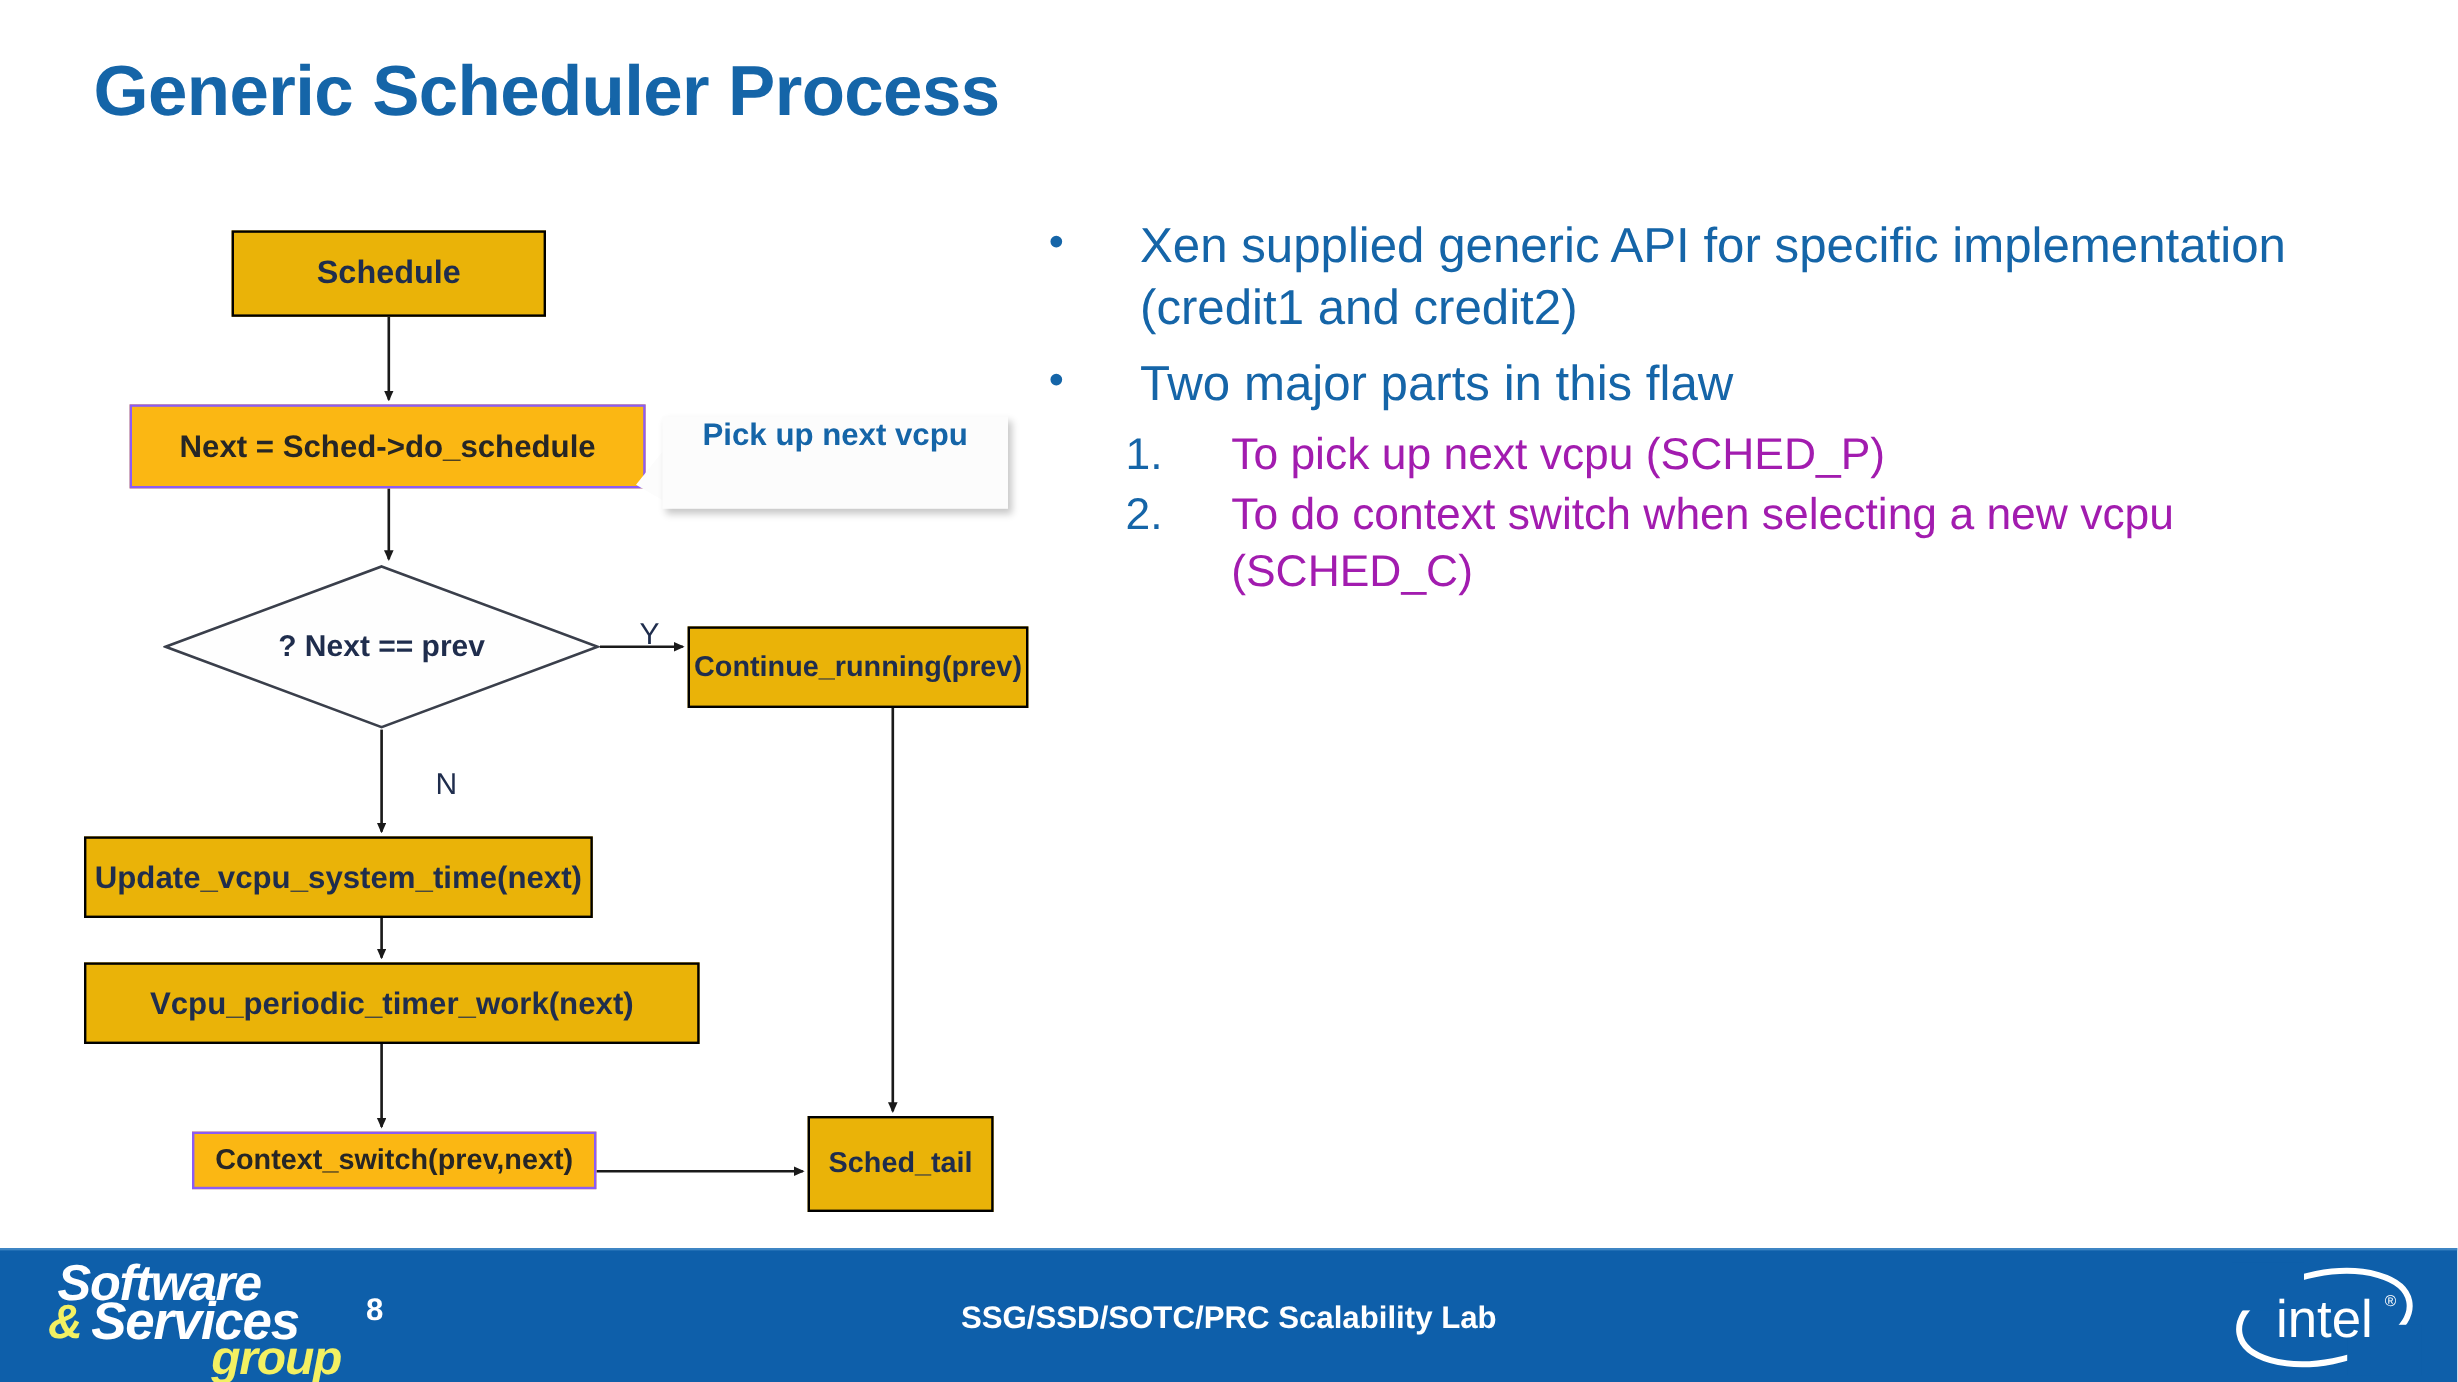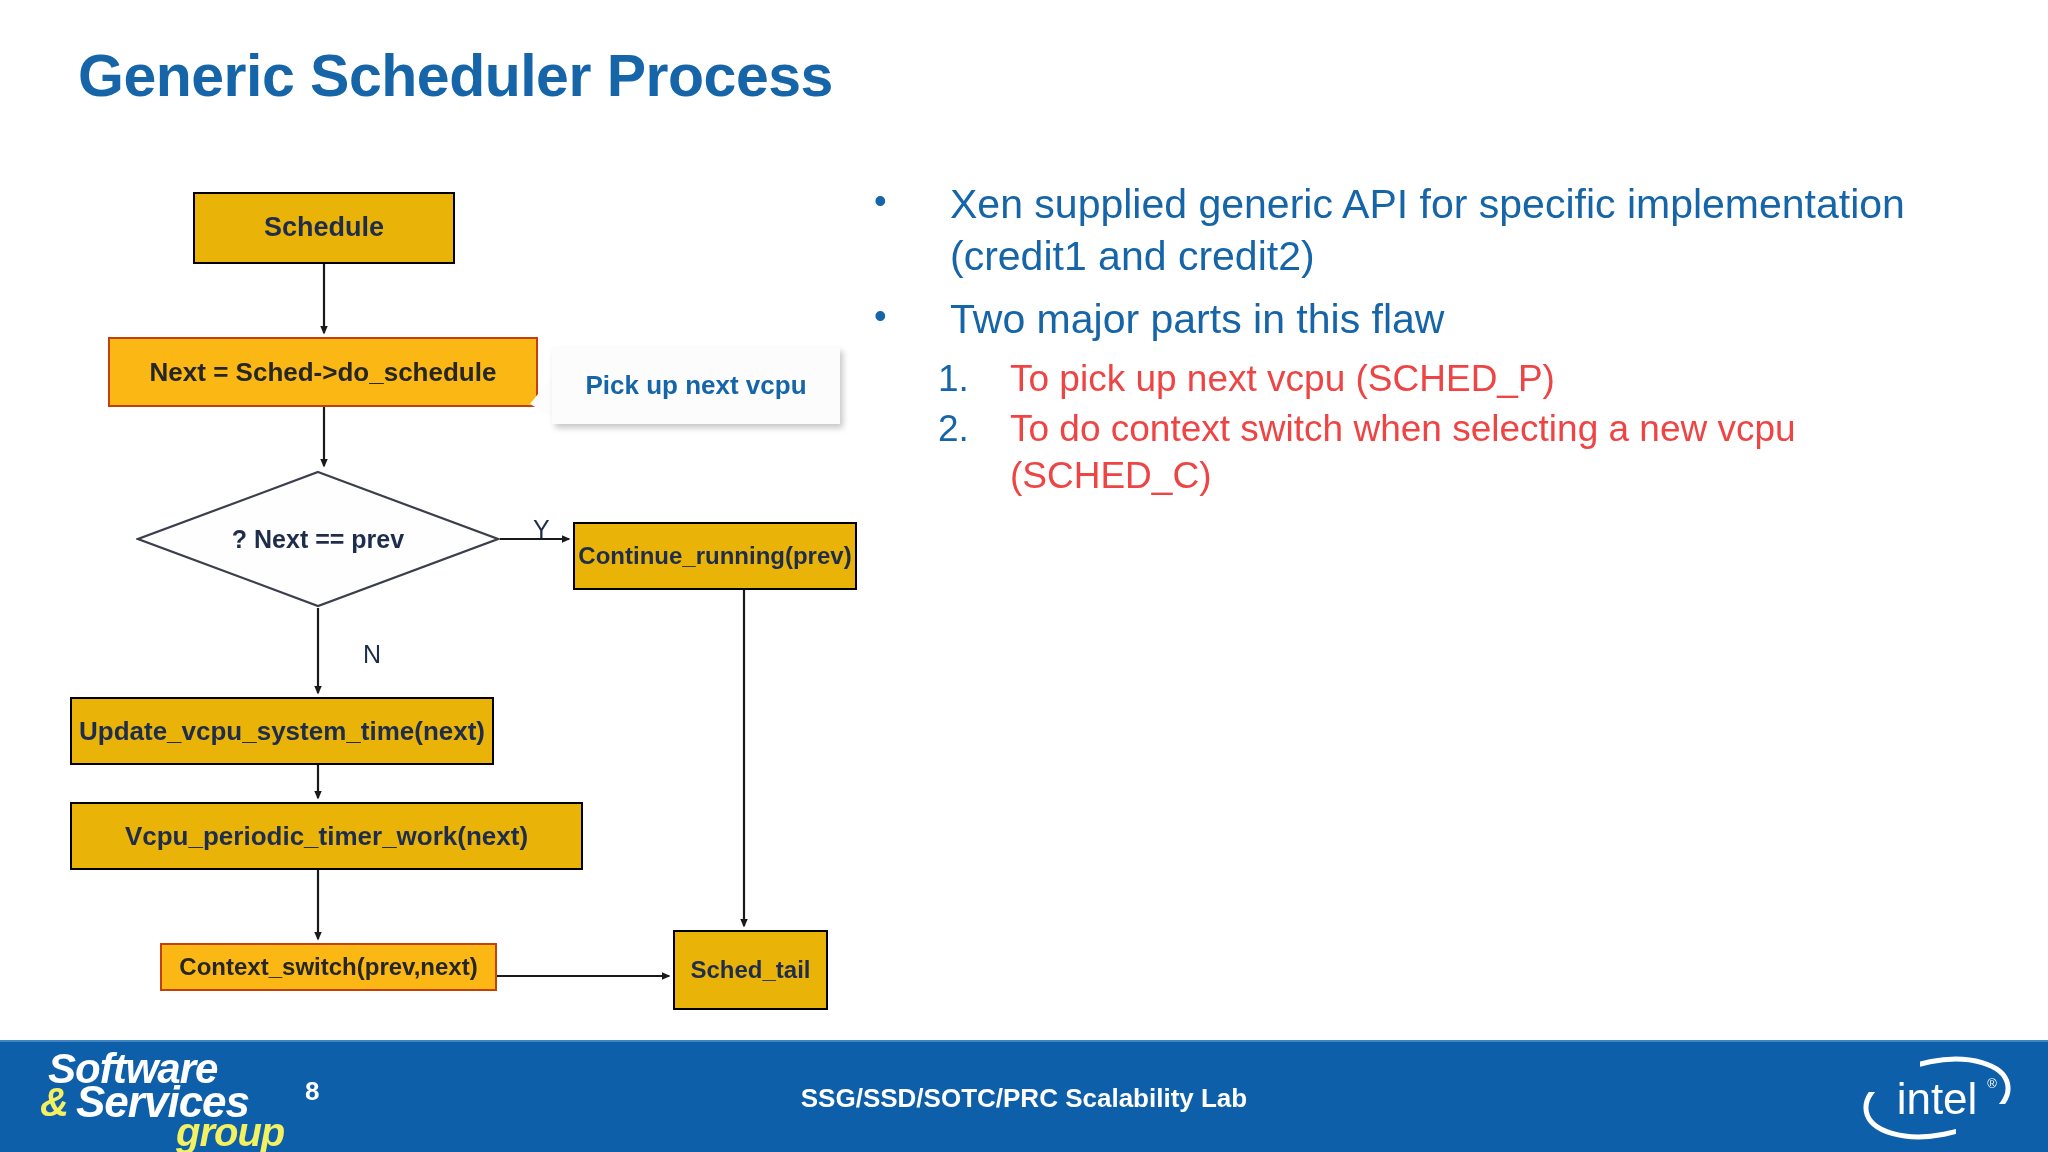--- a/index.html
+++ b/index.html
@@ -49,21 +49,21 @@
     color: #1F2D4D;
     text-align: center;
     line-height: 1.1;
   }
   .node.white {
     background: #eab308;
     border: 2px solid #000000;
   }
   .node.orange {
     background: #FBB713;
-    border: 2px solid #c2410c;
+    border: 2px solid #8b5cf6;
     color: #262626;
   }
 
   #n-schedule {
     left: 193px; top: 192px; width: 262px; height: 72px;
     font-size: 27px;
   }
   #n-next {
     left: 108px; top: 337px; width: 430px; height: 70px;
     font-size: 26px;
@@ -134,21 +134,20 @@
   
   #callout {
     position: absolute;
     left: 552px;
     top: 347px;
     width: 288px;
     height: 77px;
     background: #FCFCFC;
     box-shadow: 3px 4px 6px rgba(0,0,0,0.22);
     display: flex;
-    align-items: center;
     justify-content: center;
   }
   #callout .callout-text {
     font-size: 26px;
     font-weight: bold;
     color: #1565A8;
     white-space: nowrap;
   }
   #callout-tail {
     position: absolute;
@@ -202,22 +201,23 @@
     flex: 0 0 auto;
     width: 72px;
     font-size: 37px;
     line-height: 1.28;
     color: #1565A8;
   }
   .num-text {
     flex: 1 1 auto;
     font-size: 37px;
     line-height: 1.28;
-    color: #ef4444;
+    color: #a21caf;
     max-width: 930px;
+    margin-left: 16px;
   }
 
   
   #footer {
     position: absolute;
     left: 0;
     top: 1040px;
     width: 2048px;
     height: 112px;
     background: #0E5FAA;

